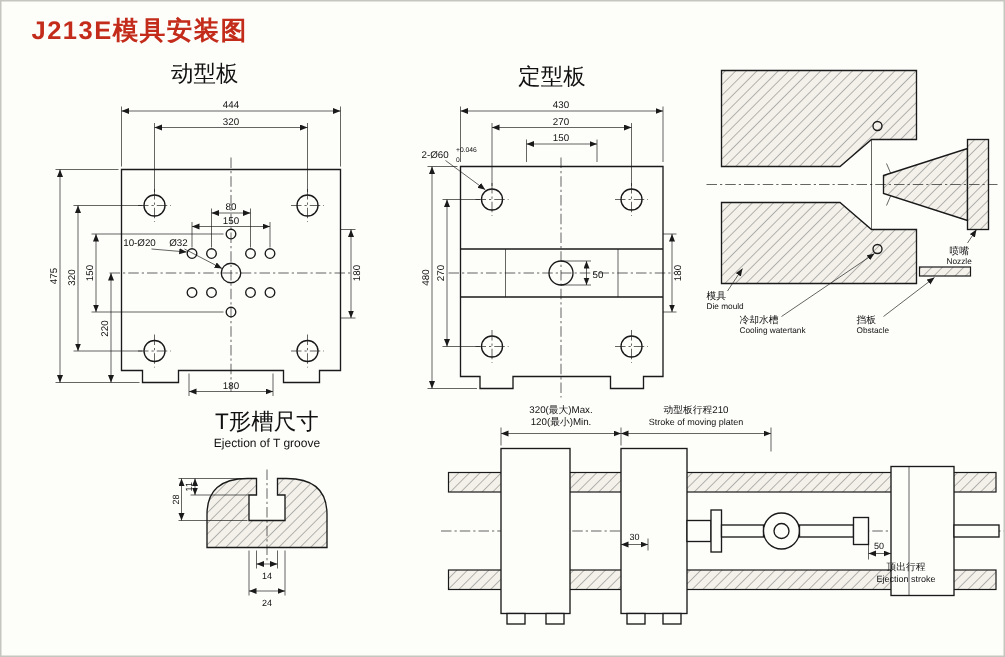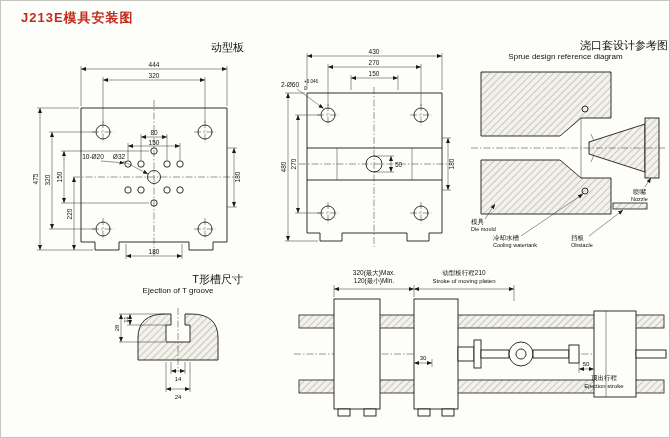--- a/index.html
+++ b/index.html
@@ -1,24 +1,24 @@
 <!DOCTYPE html>
 <html><head>
 <meta charset="utf-8">
 <style>
   * { margin:0; padding:0; box-sizing:border-box; }
   html,body { width:670px; height:438px; }
   body { font-family:"Liberation Sans", sans-serif; background:#e9e9e6; }
   .page { position:absolute; left:0; top:0; width:670px; height:438px;
           background:#fdfdfa; border:1px solid #c6c6c0; overflow:hidden; }
   .page-title { position:absolute; left:20px; top:8px; color:#c32b1a;
-                font-size:13px; font-weight:bold; letter-spacing:1px; }
+                font-size:17px; font-weight:bold; letter-spacing:1px; }
   .section { position:absolute; }
   .sec-title { text-align:center; color:#111; line-height:1.2; margin-bottom:2px; }
-  .t-cn { font-size:11px;text-align:right; }
+  .t-cn { font-size:15px; }
   .t-en { font-size:8px; }
   svg { display:block; }
   svg text { font-family:"Liberation Sans", sans-serif; fill:#111; }
   .ol   { stroke:#1a1a1a; stroke-width:0.9; fill:none; }
   .white{ stroke:#1a1a1a; stroke-width:0.9; fill:#fdfdfa; }
   .thin { stroke:#1a1a1a; stroke-width:0.45; fill:none; }
   .cl   { stroke:#1a1a1a; stroke-width:0.45; fill:none; stroke-dasharray:7 2 1.5 2; }
   text.dim { font-size:6.5px; text-anchor:middle; }
   text.dim6 { font-size:6px; text-anchor:middle; }
   text.lbl { font-size:6.5px; }
@@ -129,20 +129,21 @@
         <text class="dim" x="64" y="103">10-Ø20</text>
         <line class="thin" x1="72" y1="105" x2="95.5" y2="107" marker-end="url(#arr-m)"></line>
         <text class="dim" x="90" y="103">Ø32</text>
         <line class="thin" x1="94" y1="105" x2="119" y2="118" marker-end="url(#arr-m)"></line>
       </g>
     </svg>
   </div>
 
   <div class="section" style="left:278px;top:42px;width:178px;">
     <div class="sec-title">
+      <div class="t-cn">定型板</div>
     </div>
     <svg width="178" height="205" viewBox="0 0 178 205">
       <defs>
         <marker id="arr-f" markerWidth="5.5" markerHeight="4.5" refX="5" refY="2" orient="auto-start-reverse" markerUnits="userSpaceOnUse">
           <path d="M0,0 L5,2 L0,4 Z" fill="#1a1a1a"></path>
         </marker>
       </defs>
       <g>
         <path class="ol" d="M28,48 L163,48 L163,188 L150,188 L150,196 L128,196 L128,188 L63,188 L63,196 L41,196 L41,188 L28,188 Z"></path>
         <line class="ol" x1="28" y1="103" x2="163" y2="103"></line>
@@ -208,24 +209,20 @@
 
         <line class="thin" x1="95" y1="111" x2="115" y2="111"></line>
           <line class="thin" x1="95" y1="127" x2="115" y2="127"></line>
         <line class="thin" x1="112" y1="111" x2="112" y2="127" marker-start="url(#arr-f)" marker-end="url(#arr-f)"></line>
         <text class="lbl" x="116" y="122">50</text>
       </g>
     </svg>
   </div>
 
   <div class="section" style="left:462px;top:38px;width:205px;">
-    <div class="sec-title">
-      <div class="t-cn">浇口套设计参考图</div>
-      <div class="t-en">Sprue design reference diagram</div>
-    </div>
     <svg width="205" height="195" viewBox="0 0 205 195">
       <defs>
         <pattern id="h-sp" width="5" height="5" patternUnits="userSpaceOnUse" patternTransform="rotate(45)">
           <rect width="5" height="5" fill="#f3f1ea"></rect>
           <line x1="0" y1="0" x2="0" y2="5" stroke="#555" stroke-width="0.55"></line>
         </pattern>
         <marker id="arr-s" markerWidth="5.5" markerHeight="4.5" refX="5" refY="2" orient="auto-start-reverse" markerUnits="userSpaceOnUse">
           <path d="M0,0 L5,2 L0,4 Z" fill="#1a1a1a"></path>
         </marker>
       </defs>

